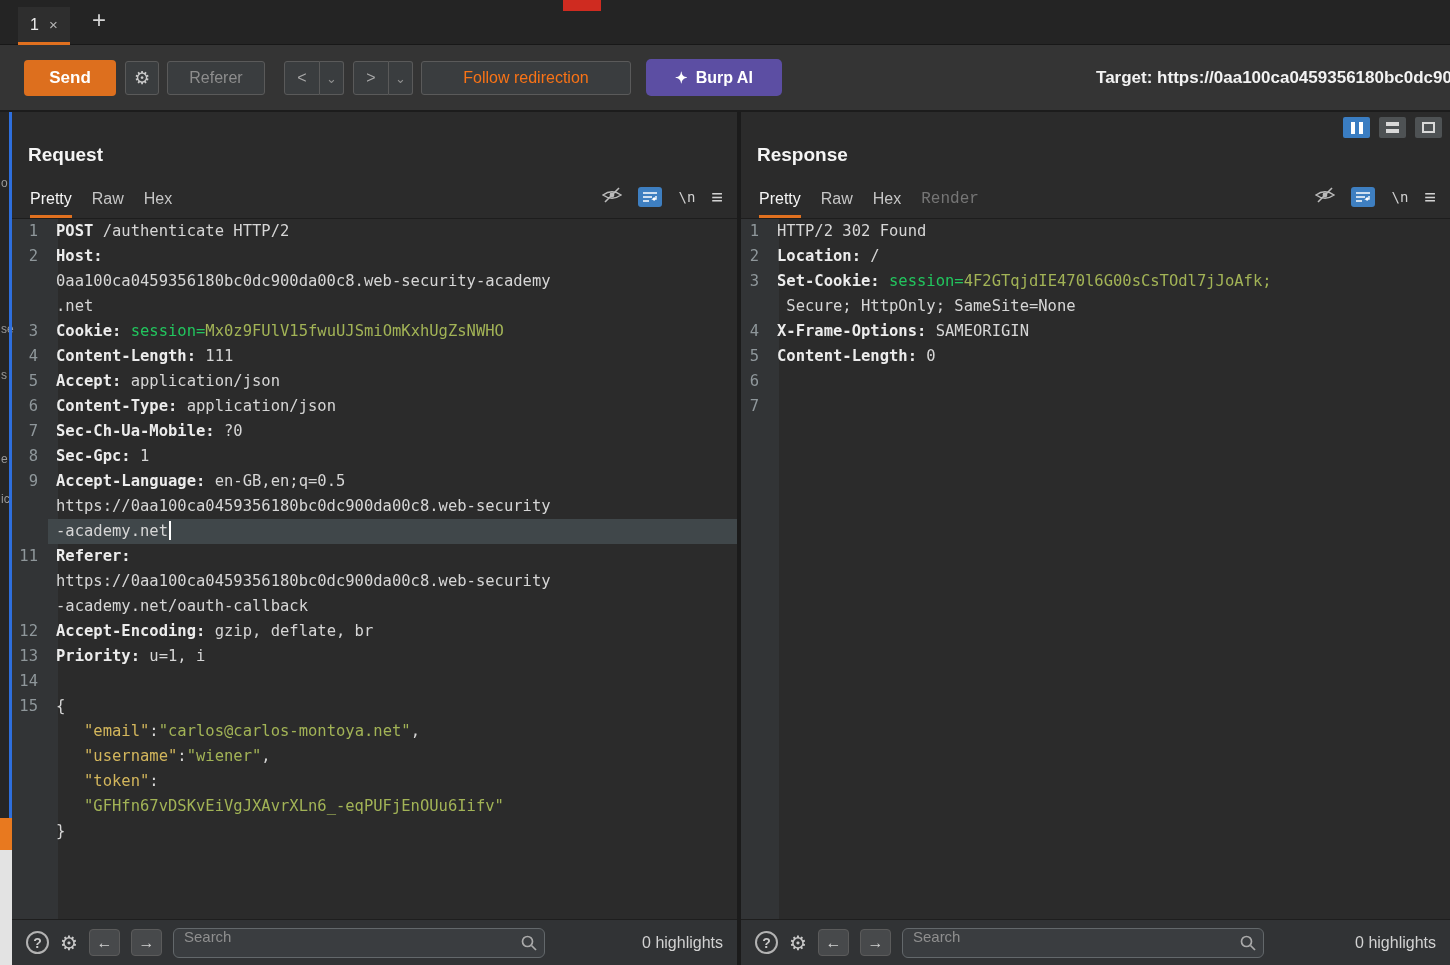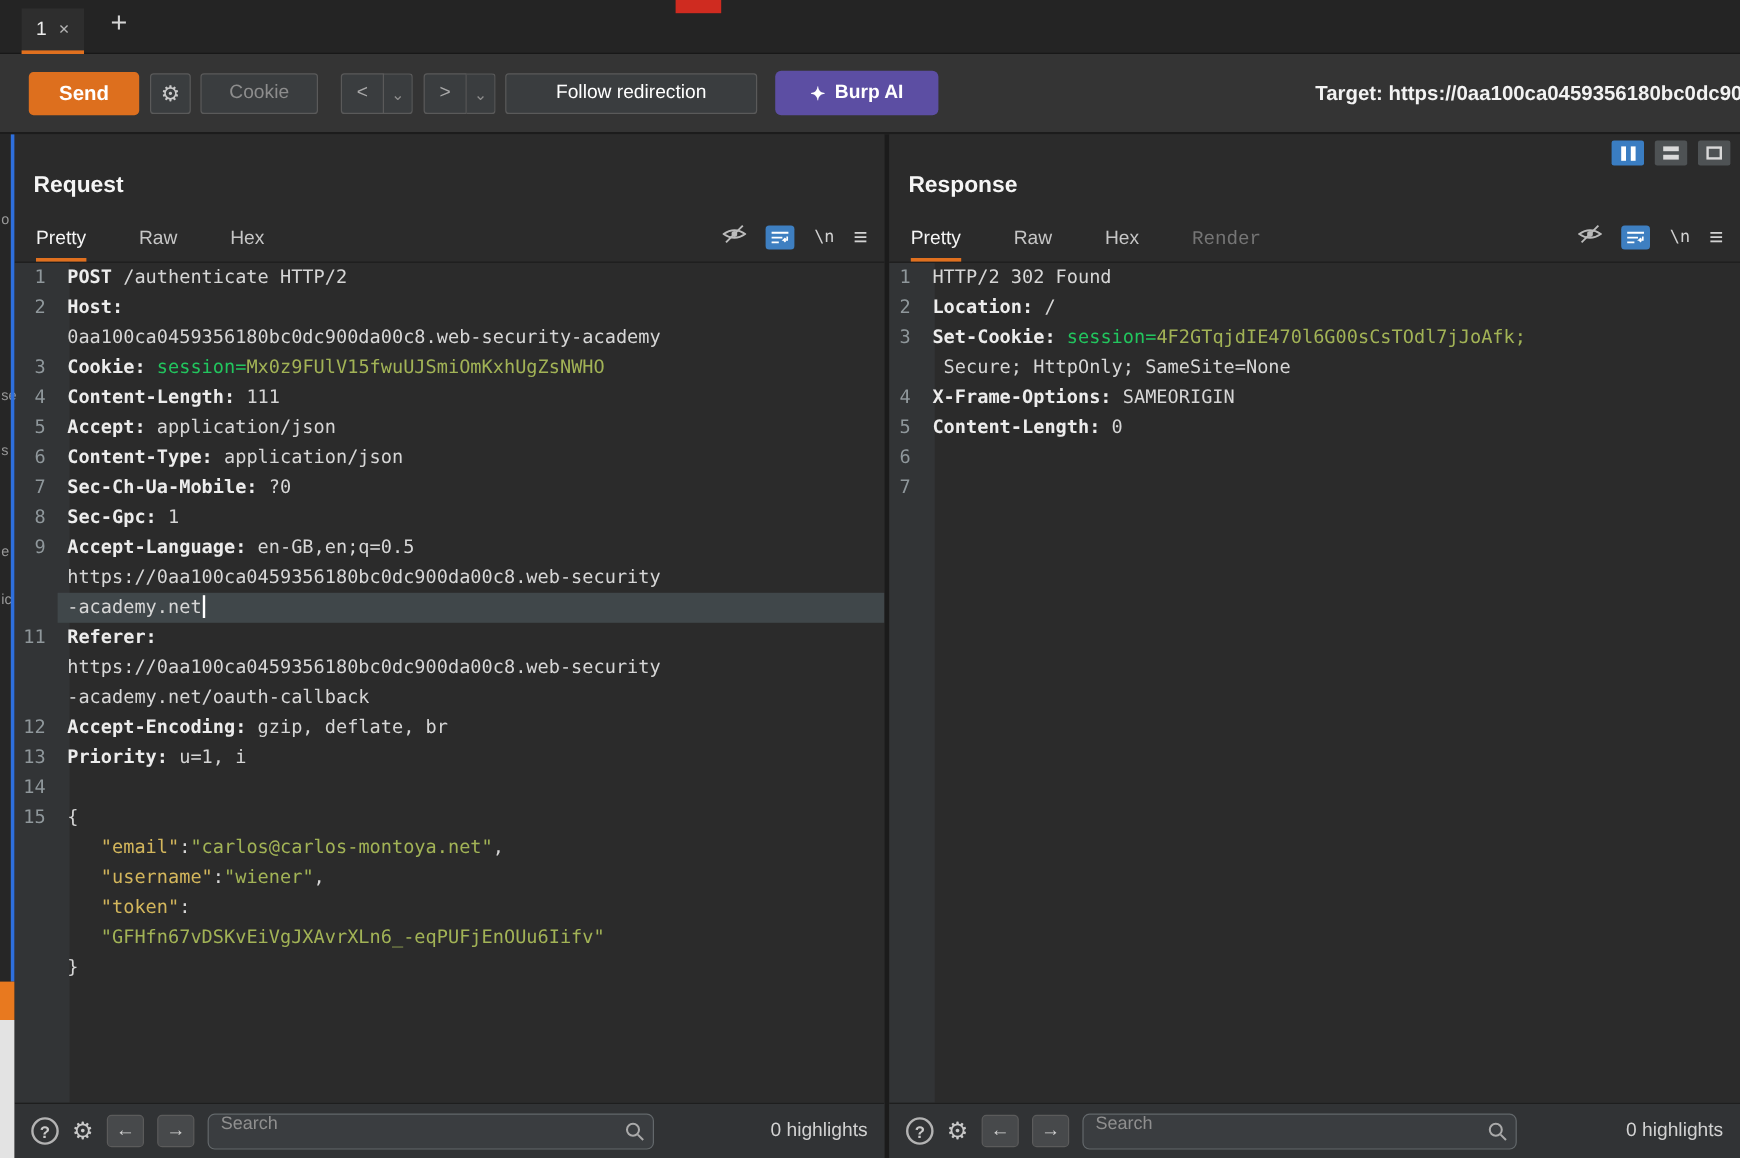--- a/index.html
+++ b/index.html
@@ -19,21 +19,21 @@
   .btn { position:absolute; top:16px; height:34px; display:flex; align-items:center; justify-content:center;
          background:#3a3d3f; border:1px solid #5a5a5a; border-radius:3px; color:#c9c9c9; font-size:16px; cursor:pointer; }
   .send-btn { left:24px; width:92px; height:36px; top:15px; background:#dd6f1e; border:none; border-radius:4px;
               color:#fff; font-weight:bold; font-size:17px; }
   .gear-btn { left:125px; width:34px; font-size:18px; }
   .cancel-btn { left:167px; width:98px; color:#8d8d8d; }
   .nav-main { width:36px; color:#a9a9a9; border-radius:3px 0 0 3px; }
   .nav-drop { width:24px; color:#8f8f8f; border-left:none; border-radius:0 3px 3px 0; font-size:13px; }
   .back-main { left:284px; } .back-drop { left:320px; }
   .fwd-main { left:353px; } .fwd-drop { left:389px; }
-  .follow-btn { left:421px; width:210px; color:#ffffff; }
+  .follow-btn { left:421px; width:210px; color:#f97316; }
   .burpai-btn { left:646px; width:136px; height:37px; top:14px; background:#5c4ea3; border:none; border-radius:5px;
                 color:#fff; font-weight:bold; font-size:16px; gap:8px; }
   .sparkle { font-size:15px; color:#fff; }
   .target-label { position:absolute; right:-2px; top:23px; font-weight:bold; font-size:17px; color:#f2f2f2; white-space:nowrap; }
 
   
   .left-rail { position:absolute; left:0; top:112px; width:12px; bottom:0; background:#262626; z-index:5; }
   .rail-blue { position:absolute; right:0; top:0; width:3px; height:706px; background:#2e6fdd; }
   .rail-orange { position:absolute; left:0; width:12px; top:706px; height:32px; background:#e8791f; }
   .rail-white { position:absolute; left:0; width:12px; top:738px; bottom:0; background:#e3e3e3; }
@@ -50,21 +50,21 @@
 
   .layout-btns { position:absolute; top:5px; right:8px; display:flex; gap:9px; }
   .lay-btn { width:27px; height:21px; background:#4e5254; border-radius:2px; display:flex; align-items:center; justify-content:center; gap:4px; cursor:pointer; }
   .lay-active { background:#3a7dc2; }
   .lay-col { flex-direction:column; gap:3px; }
   .vbar { width:4px; height:12px; background:#fff; display:block; }
   .hbar { width:13px; height:4px; background:#d9d9d9; display:block; }
   .sq { width:13px; height:11px; border:2px solid #d9d9d9; display:block; }
 
   .ptabs { position:absolute; top:70px; left:0; right:0; height:37px; border-bottom:1px solid #1d1d1d;
-           display:flex; align-items:stretch; padding-left:18px; gap:44px; font-size:16px; }
+           display:flex; align-items:stretch; padding-left:18px; gap:20px; font-size:16px; }
   .ptab { display:flex; align-items:center; color:#c6c6c6; border-bottom:3px solid transparent; cursor:pointer; }
   .ptab-active { color:#f5f5f5; border-bottom-color:#e0701f; }
   .ptab-disabled { color:#757575;font-family:Liberation Mono, monospace; }
 
   .tab-icons { position:absolute; right:14px; top:75px; display:flex; gap:16px; align-items:center; }
   .nl-toggle { font-family:"DejaVu Sans Mono", monospace; font-size:14px; color:#d2d2d2; cursor:pointer; }
   .menu-icon { font-size:20px; color:#d2d2d2; cursor:pointer; line-height:1; }
   .wrap-btn { width:24px; height:20px; background:#3e7fc1; border-radius:3px; display:flex; align-items:center; justify-content:center; cursor:pointer; }
 
   
@@ -110,21 +110,21 @@
       <span>1</span>
       <span class="tab-close">×</span>
     </div>
     <span class="newtab">+</span>
     <div class="red-decal"></div>
   </div>
 
   <div class="toolbar">
     <div class="btn send-btn">Send</div>
     <div class="btn gear-btn">⚙</div>
-    <div class="btn cancel-btn">Cookie</div>
+    <div class="btn cancel-btn">Referer</div>
     <div class="btn nav-main back-main">&lt;</div>
     <div class="btn nav-drop back-drop">⌄</div>
     <div class="btn nav-main fwd-main">&gt;</div>
     <div class="btn nav-drop fwd-drop">⌄</div>
     <div class="btn follow-btn">Follow redirection</div>
     <div class="btn burpai-btn">
       <span class="sparkle">✦</span>
       <span>Burp AI</span>
     </div>
     <div class="target-label">Target: https://0aa100ca0459356180bc0dc90</div>
@@ -175,20 +175,24 @@
             <span class="gut">1</span>
             <span class="code"><span class="seg-b">POST</span><span class="seg-p"> /authenticate HTTP/2</span></span>
           </div>
           <div class="ed-row">
             <span class="gut">2</span>
             <span class="code"><span class="seg-b">Host:</span></span>
           </div>
           <div class="ed-row">
             <span class="gut"></span>
             <span class="code"><span class="seg-p">0aa100ca0459356180bc0dc900da00c8.web-security-academy</span></span>
+          </div>
+          <div class="ed-row">
+            <span class="gut"></span>
+            <span class="code"><span class="seg-p">.net</span></span>
           </div>
           <div class="ed-row">
             <span class="gut">3</span>
             <span class="code"><span class="seg-b">Cookie:</span><span class="seg-p"> </span><span class="seg-a">session=</span><span class="seg-g">Mx0z9FUlV15fwuUJSmiOmKxhUgZsNWHO</span></span>
           </div>
           <div class="ed-row">
             <span class="gut">4</span>
             <span class="code"><span class="seg-b">Content-Length:</span><span class="seg-p"> 111</span></span>
           </div>
           <div class="ed-row">

